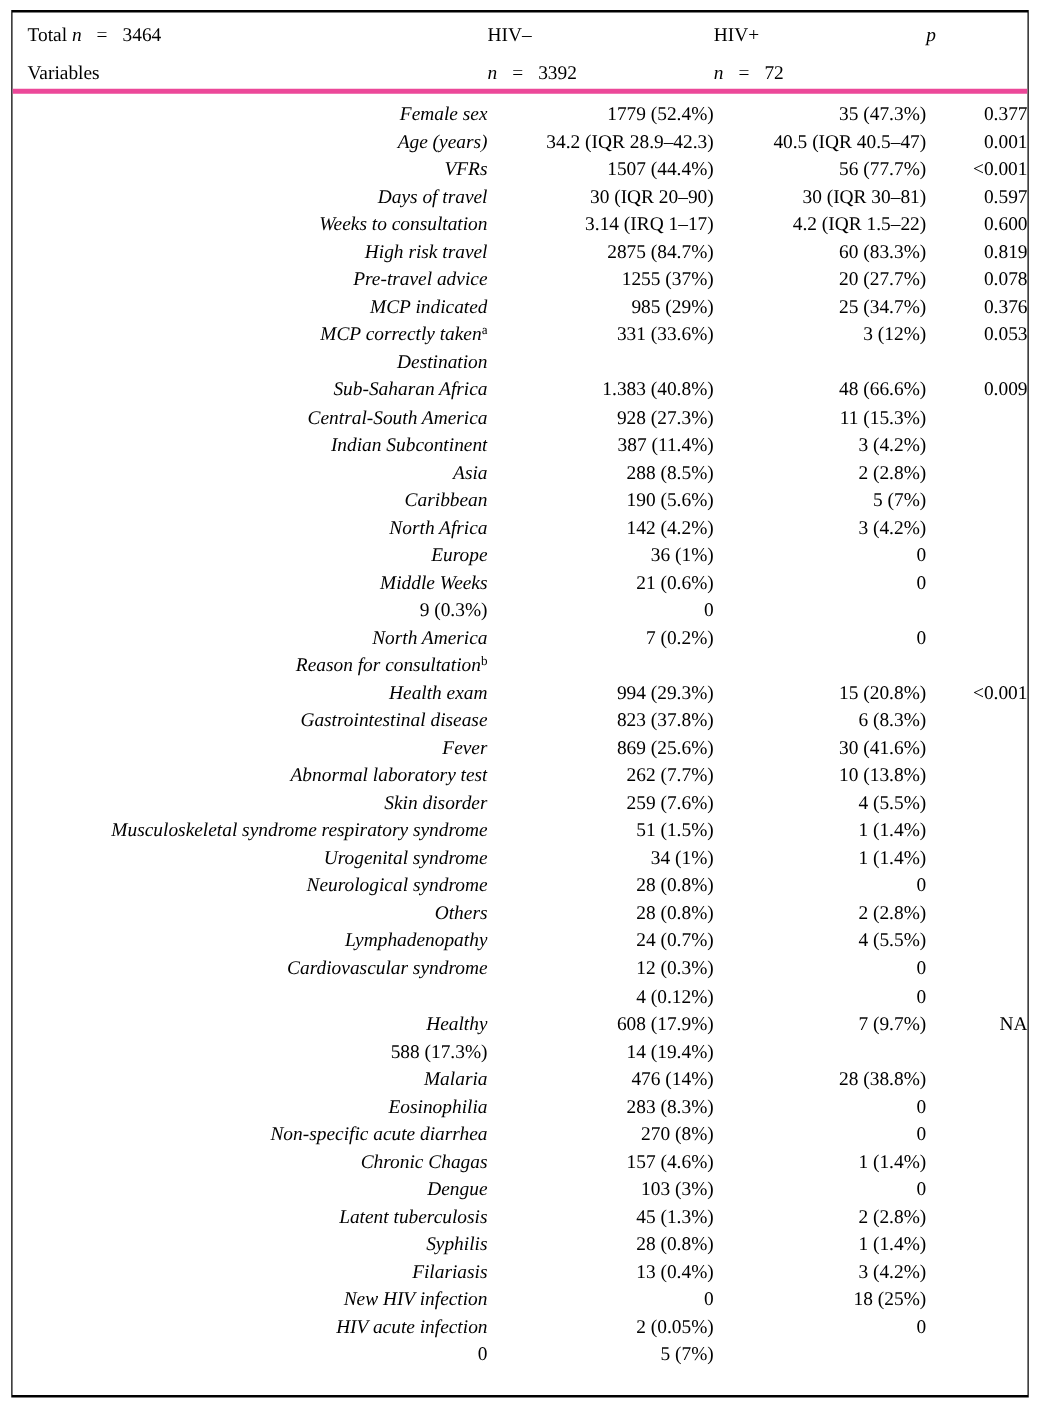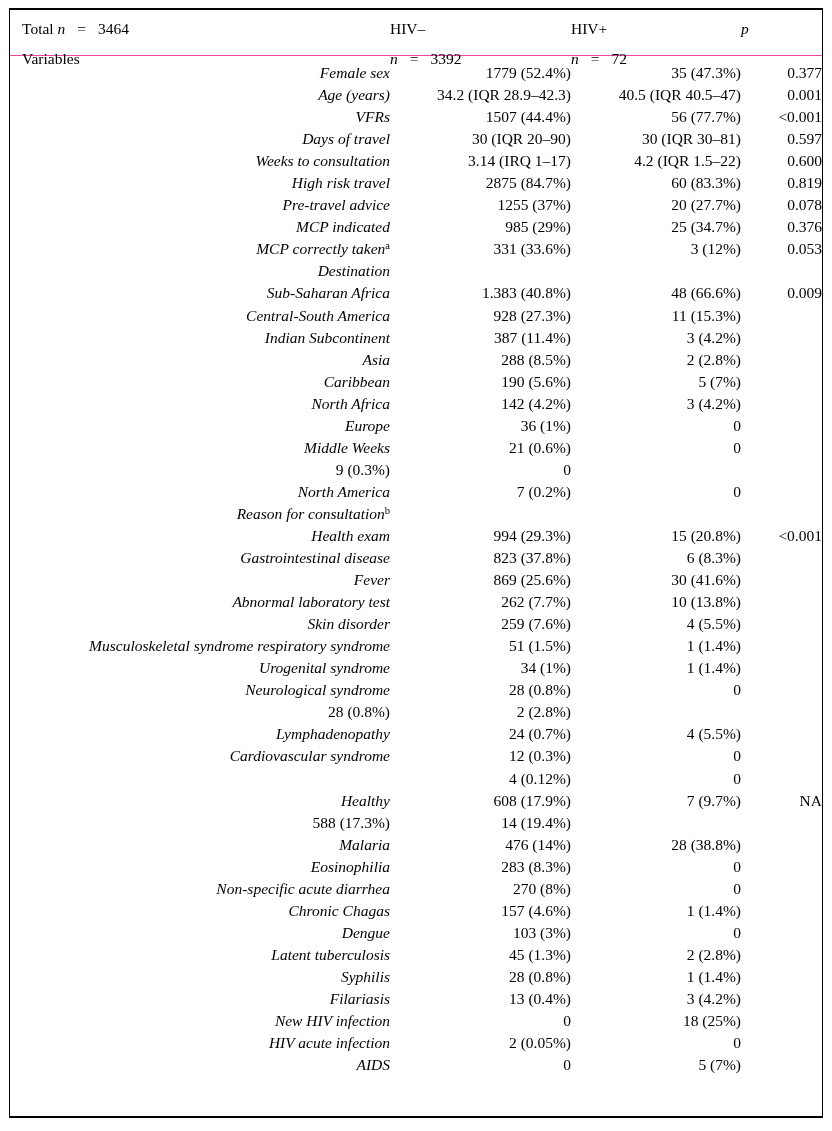--- a/index.html
+++ b/index.html
@@ -22,23 +22,23 @@
     width: 814px; height: 1110px;
     box-sizing: border-box;
     border-top: 2px solid #000;
     border-bottom: 2px solid #000;
     border-left: 1px solid #000;
     border-right: 1px solid #000;
     overflow: hidden;
   }
   .thead {
     box-sizing: border-box;
-    height: 46px;
+    height: 65px;
     padding-top: 4px;
-    border-bottom: 1px solid #ec4899;
+    border-bottom: 4px solid #ec4899;
     display: grid;
     grid-template-columns: 380px 181px 170px 1fr;
     font-size: 15.5px;
   }
   .thead .hcell { display: flex; flex-direction: column; }
   .thead .hline { height: 30px; display: flex; align-items: center; white-space: nowrap; }
   .thead .pad { padding-left: 12px; }
   .eq { display: inline-block; margin: 0 12px; }
   .it { font-style: italic; }
   .tbody {
@@ -275,20 +275,21 @@
           <div class="cell">1 (1.4%)</div>
           <div class="cell"></div>
         </div>
         <div class="trow indent">
           <div class="cell label">Neurological syndrome</div>
           <div class="cell">28 (0.8%)</div>
           <div class="cell">0</div>
           <div class="cell"></div>
         </div>
         <div class="trow indent">
+          <div class="cell label">Others</div>
           <div class="cell">28 (0.8%)</div>
           <div class="cell">2 (2.8%)</div>
           <div class="cell"></div>
         </div>
         <div class="trow indent">
           <div class="cell label">Lymphadenopathy</div>
           <div class="cell">24 (0.7%)</div>
           <div class="cell">4 (5.5%)</div>
           <div class="cell"></div>
         </div>
@@ -369,21 +370,20 @@
           <div class="cell">18 (25%)</div>
           <div class="cell"></div>
         </div>
         <div class="trow indent">
           <div class="cell label">HIV acute infection</div>
           <div class="cell">2 (0.05%)</div>
           <div class="cell">0</div>
           <div class="cell"></div>
         </div>
         <div class="trow indent">
-          <div class="cell label">AIDS</div>
           <div class="cell">0</div>
           <div class="cell">5 (7%)</div>
           <div class="cell"></div>
         </div>
       </div>
 
   </div>
 </div>
 
 </body></html>

